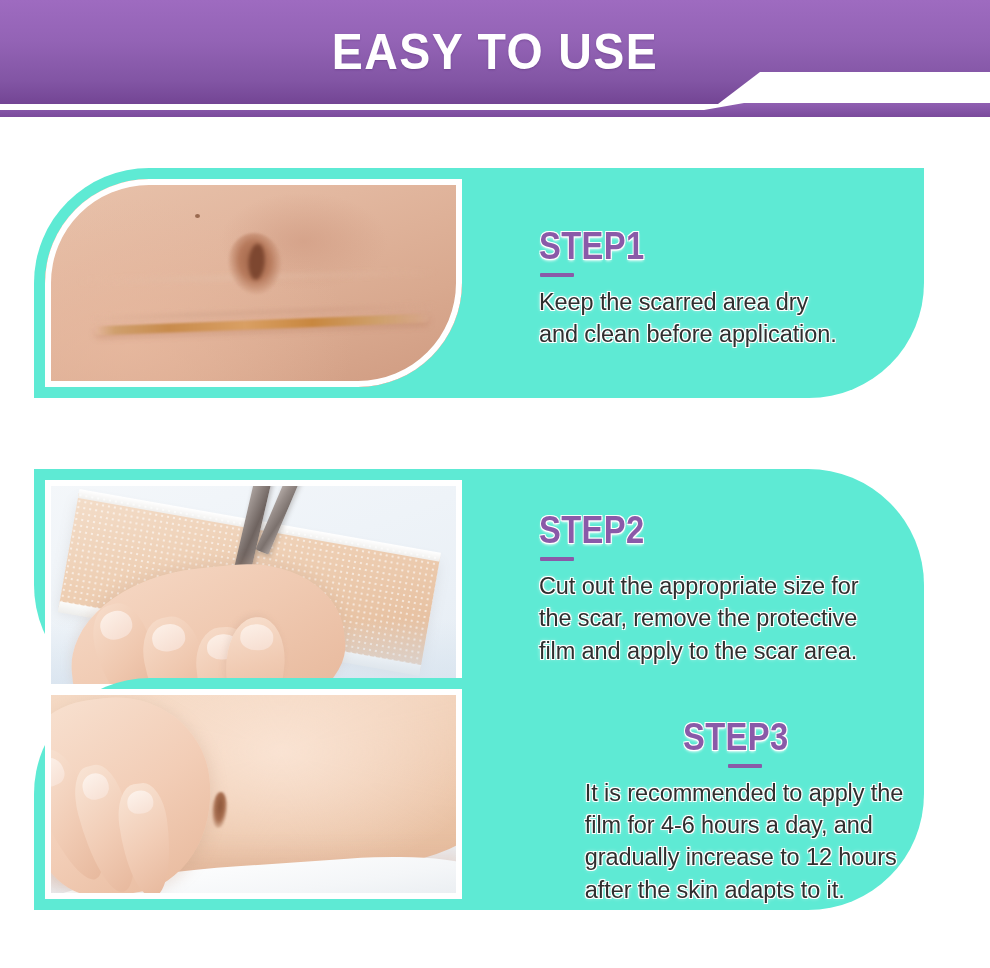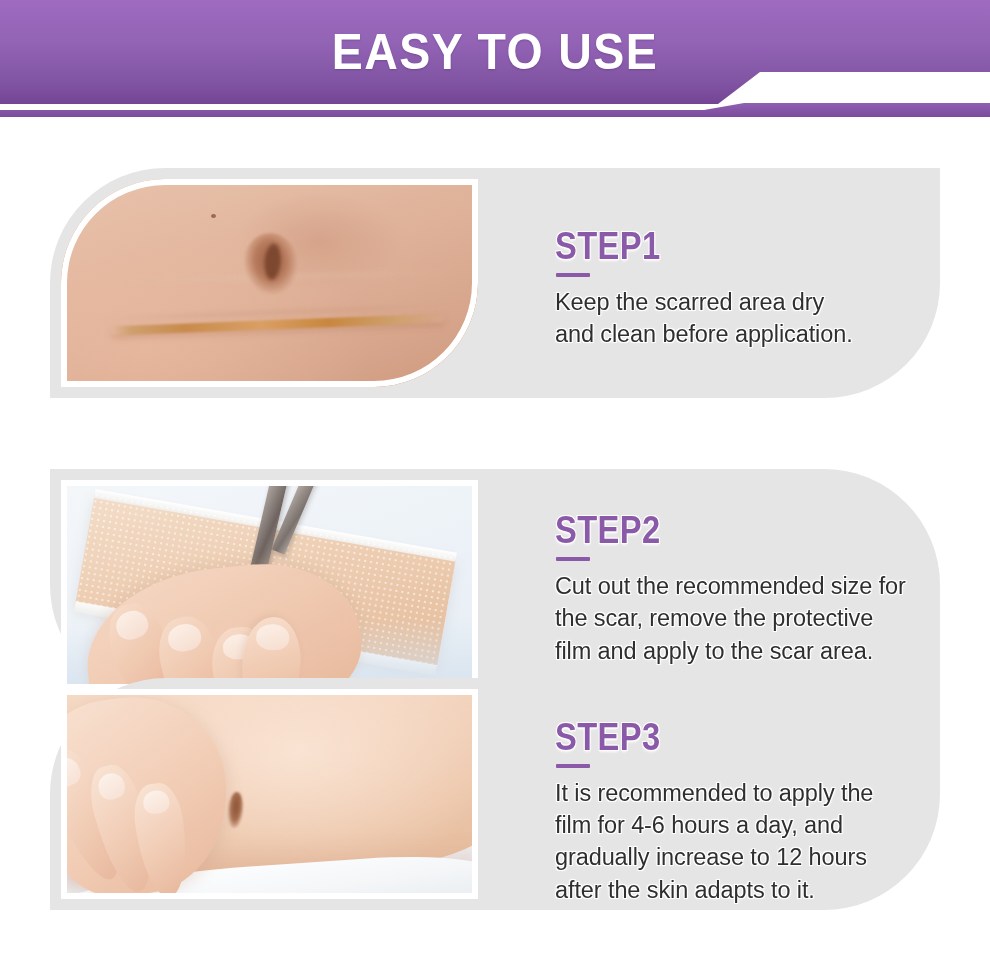--- a/index.html
+++ b/index.html
@@ -58,23 +58,23 @@
     font-size: 50px;
     font-weight: bold;
     letter-spacing: 1.5px;
     transform: scaleX(0.93);
     text-shadow: 0 1px 2px rgba(60,25,85,0.28);
   }
 
   
   .card {
     position: absolute;
-    left: 50px;
+    left: 34px;
     width: 890px;
-    background: #e5e5e5;
+    background: #5eead4;
     box-sizing: border-box;
   }
   .card-1 { top: 168px;  height: 230px; border-radius: 115px 0 115px 0; }
   .card-2 { top: 425px;  height: 232px; border-radius: 0 116px 0 116px; margin-top: 44px; }
   .card-3 { top: 678px;  height: 232px; border-radius: 116px 0 116px 0; }
 
   .photo-frame {
     position: absolute;
     left: 0px;
     top: 0px;
@@ -342,21 +342,21 @@
     left: 505px;
     top: 0;
     width: 410px;
     height: 100%;
     display: flex;
     flex-direction: column;
     justify-content: center;
   }
   .card-1 .card-text { padding-top: 6px; }
   .card-2 .card-text { padding-top: 4px; }
-  .card-3 .card-text { padding-top: 18px; }
+  .card-3 .card-text { padding-top: 18px; align-items: center; }
 
   .step-label {
     font-family: "Liberation Sans Narrow", "Liberation Sans", sans-serif;
     font-size: 38px;
     font-weight: bold;
     color: #8a5aa8;
     letter-spacing: 0.5px;
     line-height: 1.05;
     transform: scaleX(0.86);
     transform-origin: left center;
@@ -444,21 +444,21 @@
               <div class="nail"></div>
             </div>
         </div>
       </div>
       <div class="photo-white-edge"></div>
     </div>
   </div>
   <div class="card-text">
     <div class="step-label">STEP2</div>
     <div class="step-rule"></div>
-    <div class="step-desc">Cut out the recommended size for
+    <div class="step-desc">Cut out the appropriate size for
 the scar, remove the protective
 film and apply to the scar area.</div>
   </div>
 </div>
 
 <div class="card card-3">
   <div class="photo-frame">
     <div class="photo">
       <div class="art-belly">
         <div class="torso"></div>

